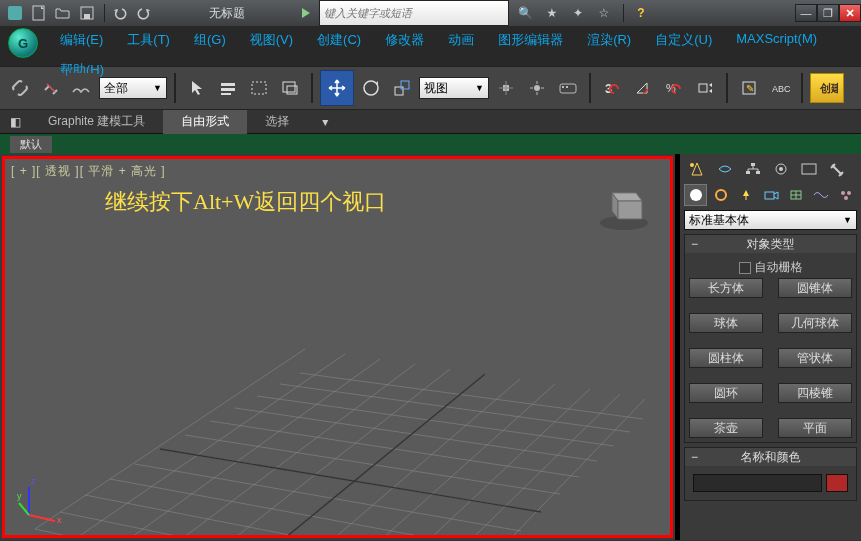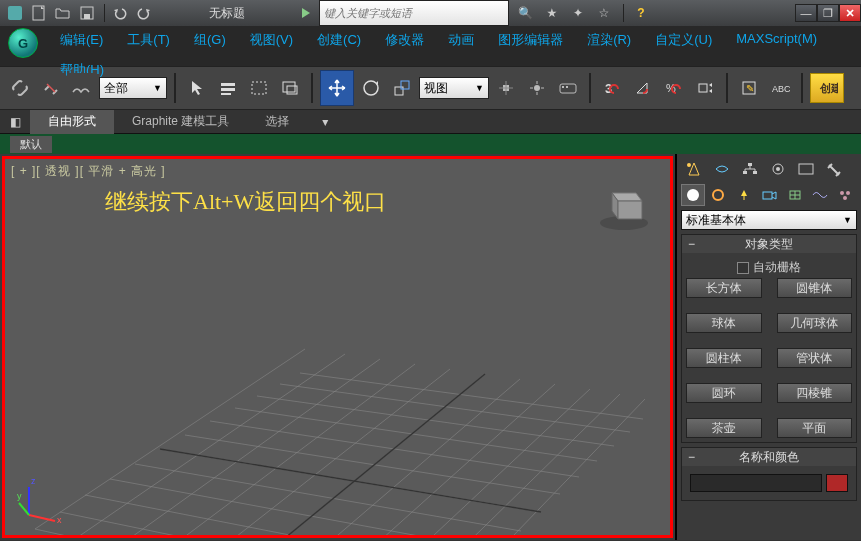--- a/index.html
+++ b/index.html
@@ -73,21 +73,21 @@
   .viewport {
     flex:1; position:relative; background:#5a5a5a;
     border:3px solid #ff0000; margin:2px;
   }
   .vp-label { position:absolute; top:4px; left:6px; color:#c8c8a0; font-size:12px; letter-spacing:1px;}
   .vp-hint { position:absolute; top:28px; left:100px; color:#fde047; font-size:22px; font-family:"SimSun";}
   .axis { position:absolute; left:12px; bottom:12px; width:50px; height:50px;}
   .viewcube { position:absolute; right:16px; top:16px; width:60px;height:60px;}
 
   
-  .cmdpanel { width:186px; background:#3a3a3a; padding:4px; border-left:2px solid #000000;}
+  .cmdpanel { width:186px; background:#3a3a3a; padding:4px; border-left:5px solid #000000;}
   .cp-row1, .cp-row2 { display:flex; gap:2px; margin-bottom:4px;}
   .cp-ico { width:26px; height:22px; background:#3a3a3a; display:flex;align-items:center;justify-content:center;}
   .cp-ico.active { background:#555; border:1px solid #777;}
   .cp-combo { width:100%; height:20px; background:linear-gradient(#fff,#ddd); border:1px solid #111; display:flex;align-items:center; padding:0 4px; color:#000; font-size:12px; margin-bottom:4px;}
   .cp-combo .arr{margin-left:auto;font-size:9px;}
   .rollout { border:1px solid #222; margin-bottom:4px;}
   .roll-head { background:#444; height:18px; display:flex;align-items:center;justify-content:center; color:#ddd; font-size:12px; position:relative;}
   .roll-head .minus{position:absolute;left:6px;}
   .roll-body { background:#3a3a3a; padding:4px;}
   .chk-row { display:flex;align-items:center;justify-content:center; gap:4px; padding:2px 0;}
@@ -312,22 +312,22 @@
   <div class="tgrp-sep"></div>
   <div class="tbtn big" style="background:linear-gradient(#fd4,#da2);border:1px solid #a80">
       <svg width="22" height="20">
         <text x="4" y="14" fill="#432" font-size="11" font-weight="bold">创建</text>
       </svg>
     </div>
 </div>
 
 <div class="ribbon">
   <div class="ico" style="width:14px;margin-right:6px">◧</div>
+  <div class="rib-tab">Graphite 建模工具</div>
   <div class="rib-tab active">自由形式</div>
-  <div class="rib-tab">Graphite 建模工具</div>
   <div class="rib-tab">选择</div>
   <div class="exp">▾</div>
 </div>
 <div class="subrib">
   <div class="subrib-tab">默认</div>
 </div>
 
 <div class="main">
   <div class="viewport">
     <div class="vp-label">[ + ][ 透视 ][ 平滑 + 高光 ]</div>

